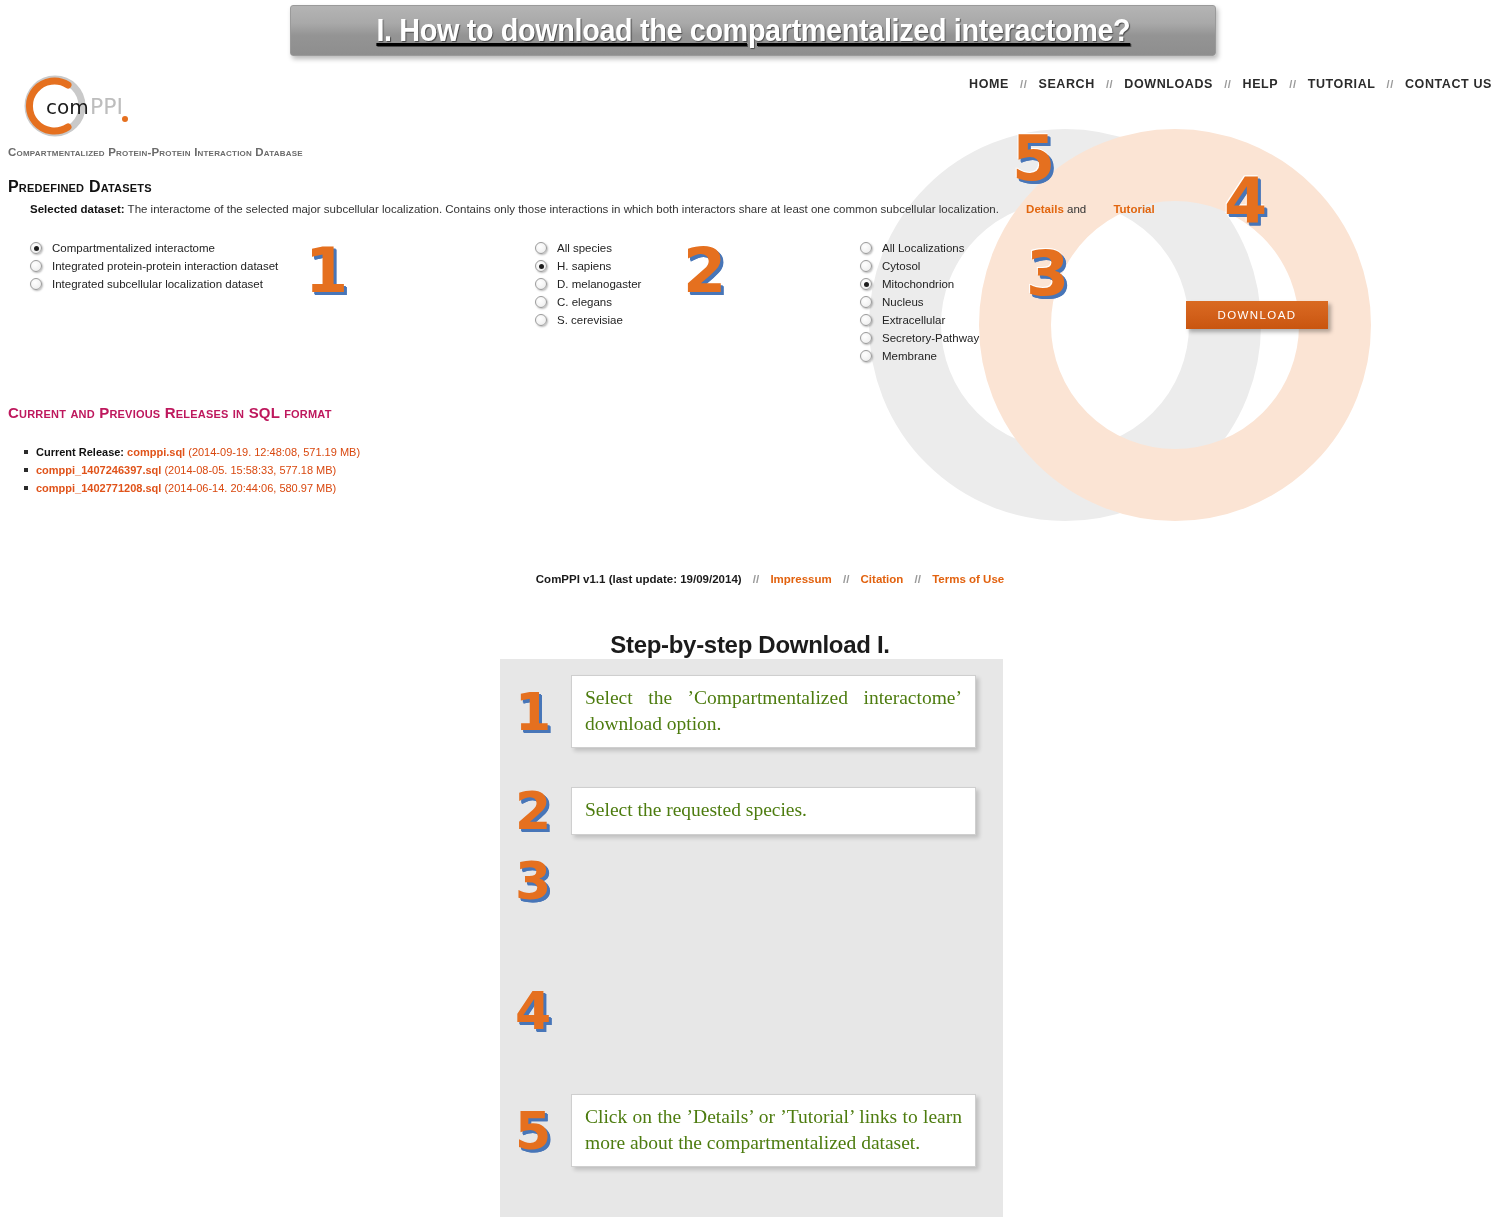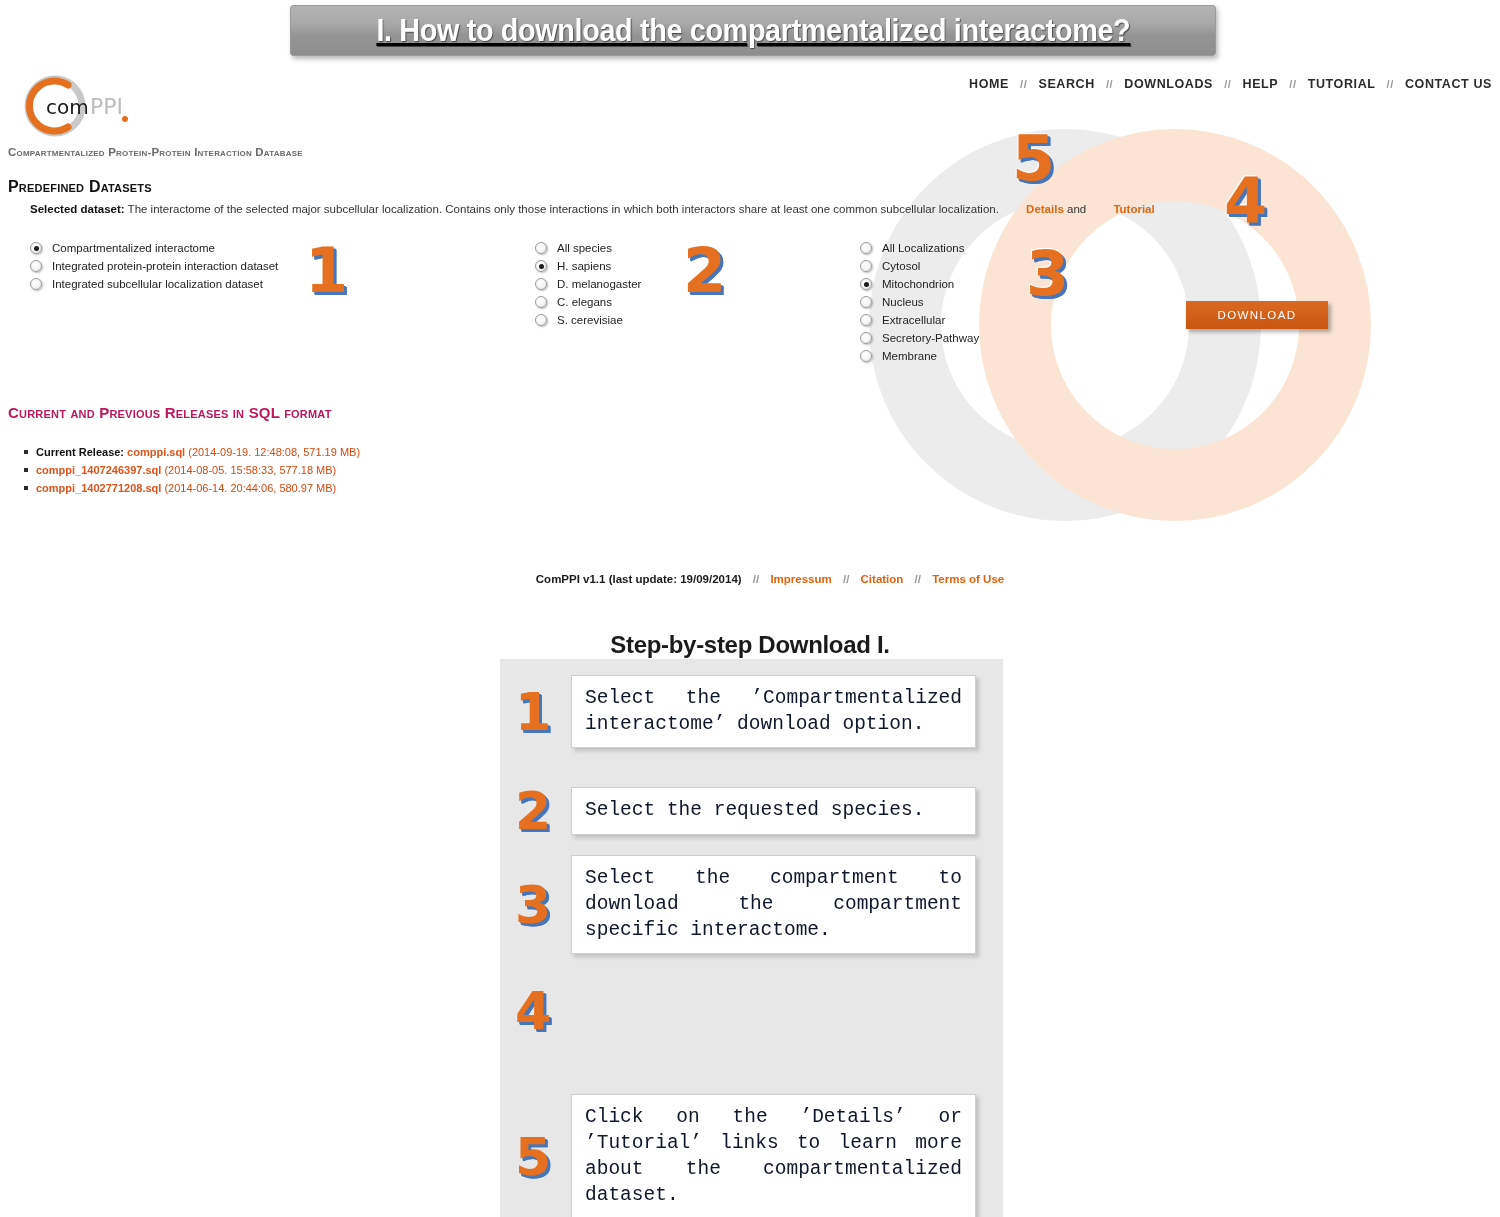--- a/index.html
+++ b/index.html
@@ -326,27 +326,27 @@
       -1px -1px 0 #e7e7e7;
     user-select: none;
     flex: 0 0 auto;
   }
   .step-box {
     background: #ffffff;
     border: 1px solid #cfcfcf;
     box-shadow: 3px 3px 4px rgba(0,0,0,0.17);
     padding: 9px 13px 10px 13px;
     font-size: 19.5px;
-    color: #0f172a;
+    color: #4d7c0f;
     text-align: justify;
     text-align-last: left;
     line-height: 1.34;
     box-sizing: border-box;
     width: 405px;
-    font-family: Liberation Mono, monospace;
+    font-family: Liberation Serif, serif;
   }
 </style>
 </head>
 <body>
 
 <div id="title-banner">
   <span class="txt">I. How to download the compartmentalized interactome?</span>
 </div>
 
 <div id="site">
@@ -507,21 +507,20 @@
   <div class="step-row" style="top:16px;">
     <div class="step-num">1</div>
     <div class="step-box">Select the ’Compartmentalized interactome’ download option.</div>
   </div>
   <div class="step-row" style="top:126px;">
     <div class="step-num">2</div>
     <div class="step-box">Select the requested species.</div>
   </div>
   <div class="step-row" style="top:196px;">
     <div class="step-num">3</div>
-    <div class="step-box">Select the compartment to download the compartment specific interactome.</div>
   </div>
   <div class="step-row" style="top:326px;">
     <div class="step-num">4</div>
   </div>
   <div class="step-row" style="top:435px;">
     <div class="step-num">5</div>
     <div class="step-box">Click on the ’Details’ or ’Tutorial’ links to learn more about the compartmentalized dataset.</div>
   </div>
 </div>
 

